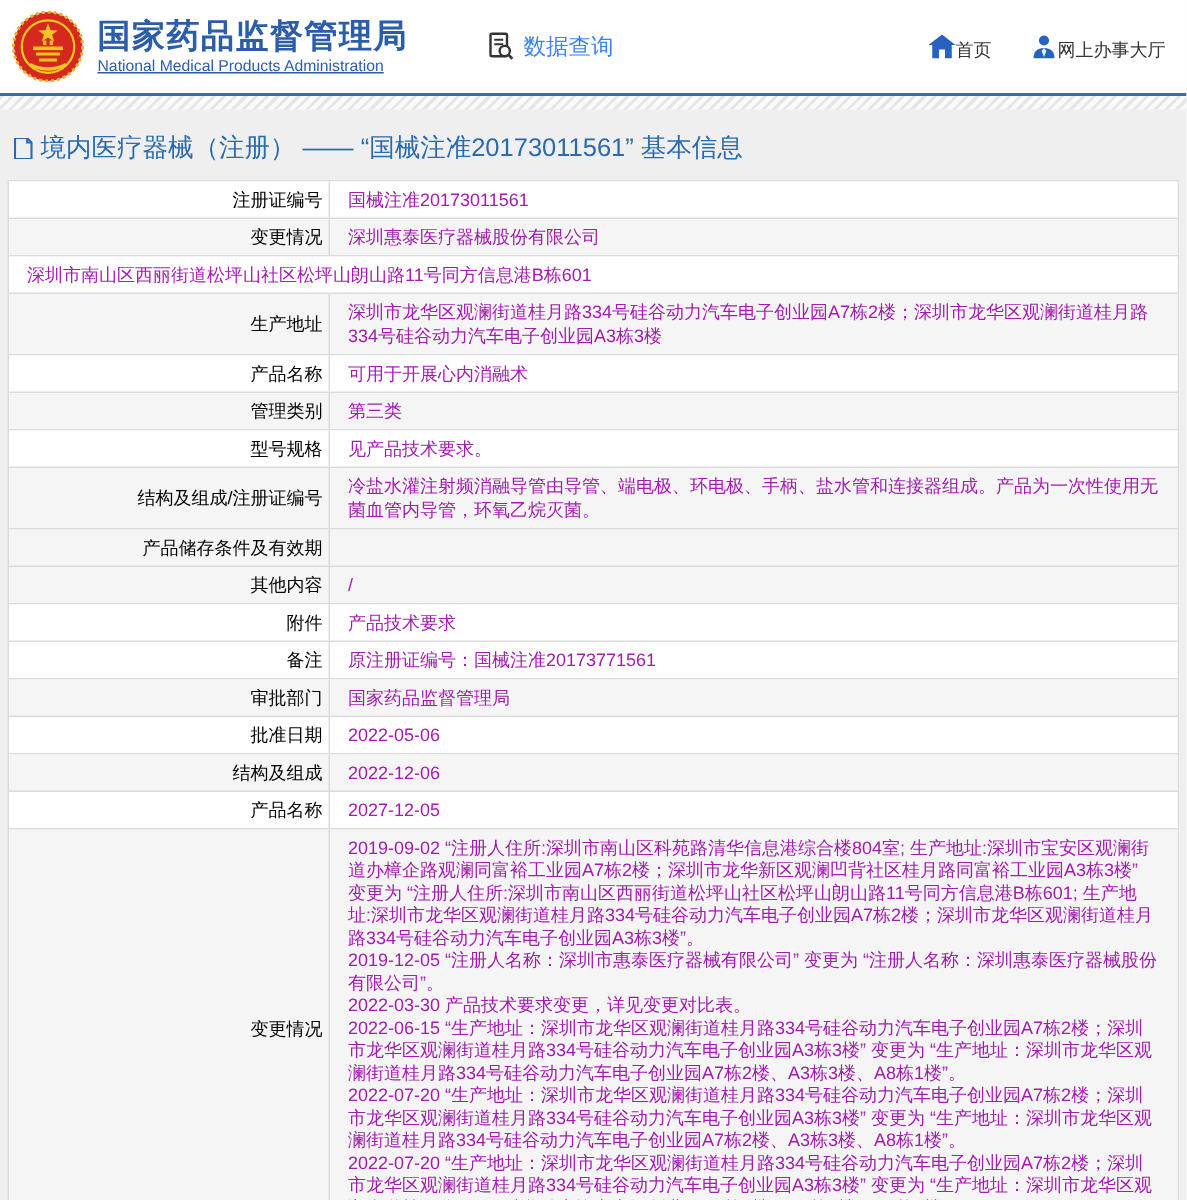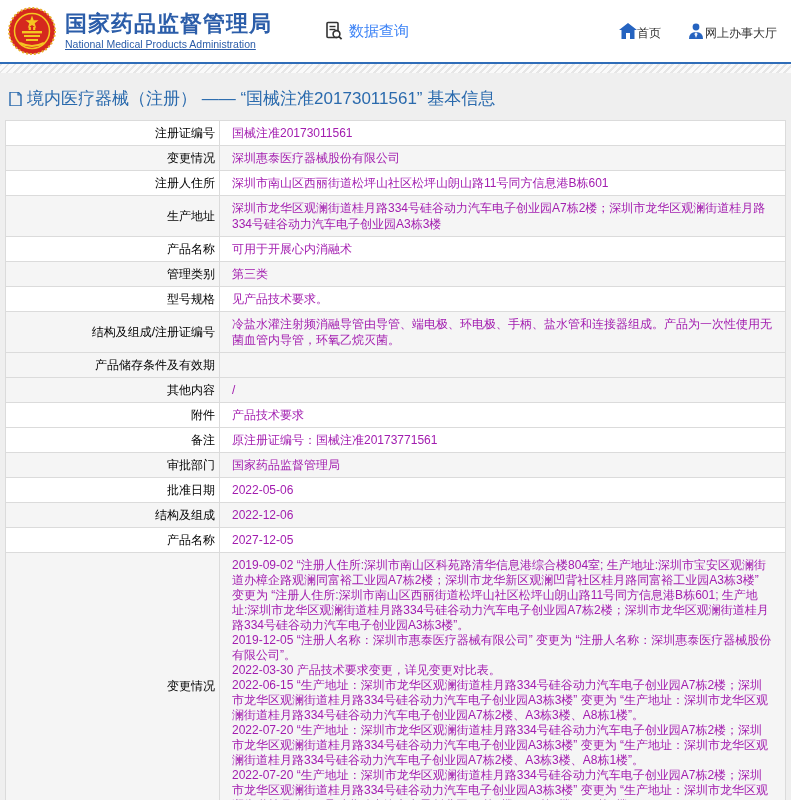--- a/index.html
+++ b/index.html
@@ -131,23 +131,20 @@
         </div>
         <div class="cell-value">国械注准20173011561</div>
       </div>
       <div class="t-row alt">
         <div class="cell-label">
           <span>变更情况</span>
         </div>
         <div class="cell-value">深圳惠泰医疗器械股份有限公司</div>
       </div>
       <div class="t-row">
-        <div class="cell-label">
-          <span>注册人住所</span>
-        </div>
         <div class="cell-value">深圳市南山区西丽街道松坪山社区松坪山朗山路11号同方信息港B栋601</div>
       </div>
       <div class="t-row alt">
         <div class="cell-label">
           <span>生产地址</span>
         </div>
         <div class="cell-value">深圳市龙华区观澜街道桂月路334号硅谷动力汽车电子创业园A7栋2楼；深圳市龙华区观澜街道桂月路334号硅谷动力汽车电子创业园A3栋3楼</div>
       </div>
       <div class="t-row">
         <div class="cell-label">

